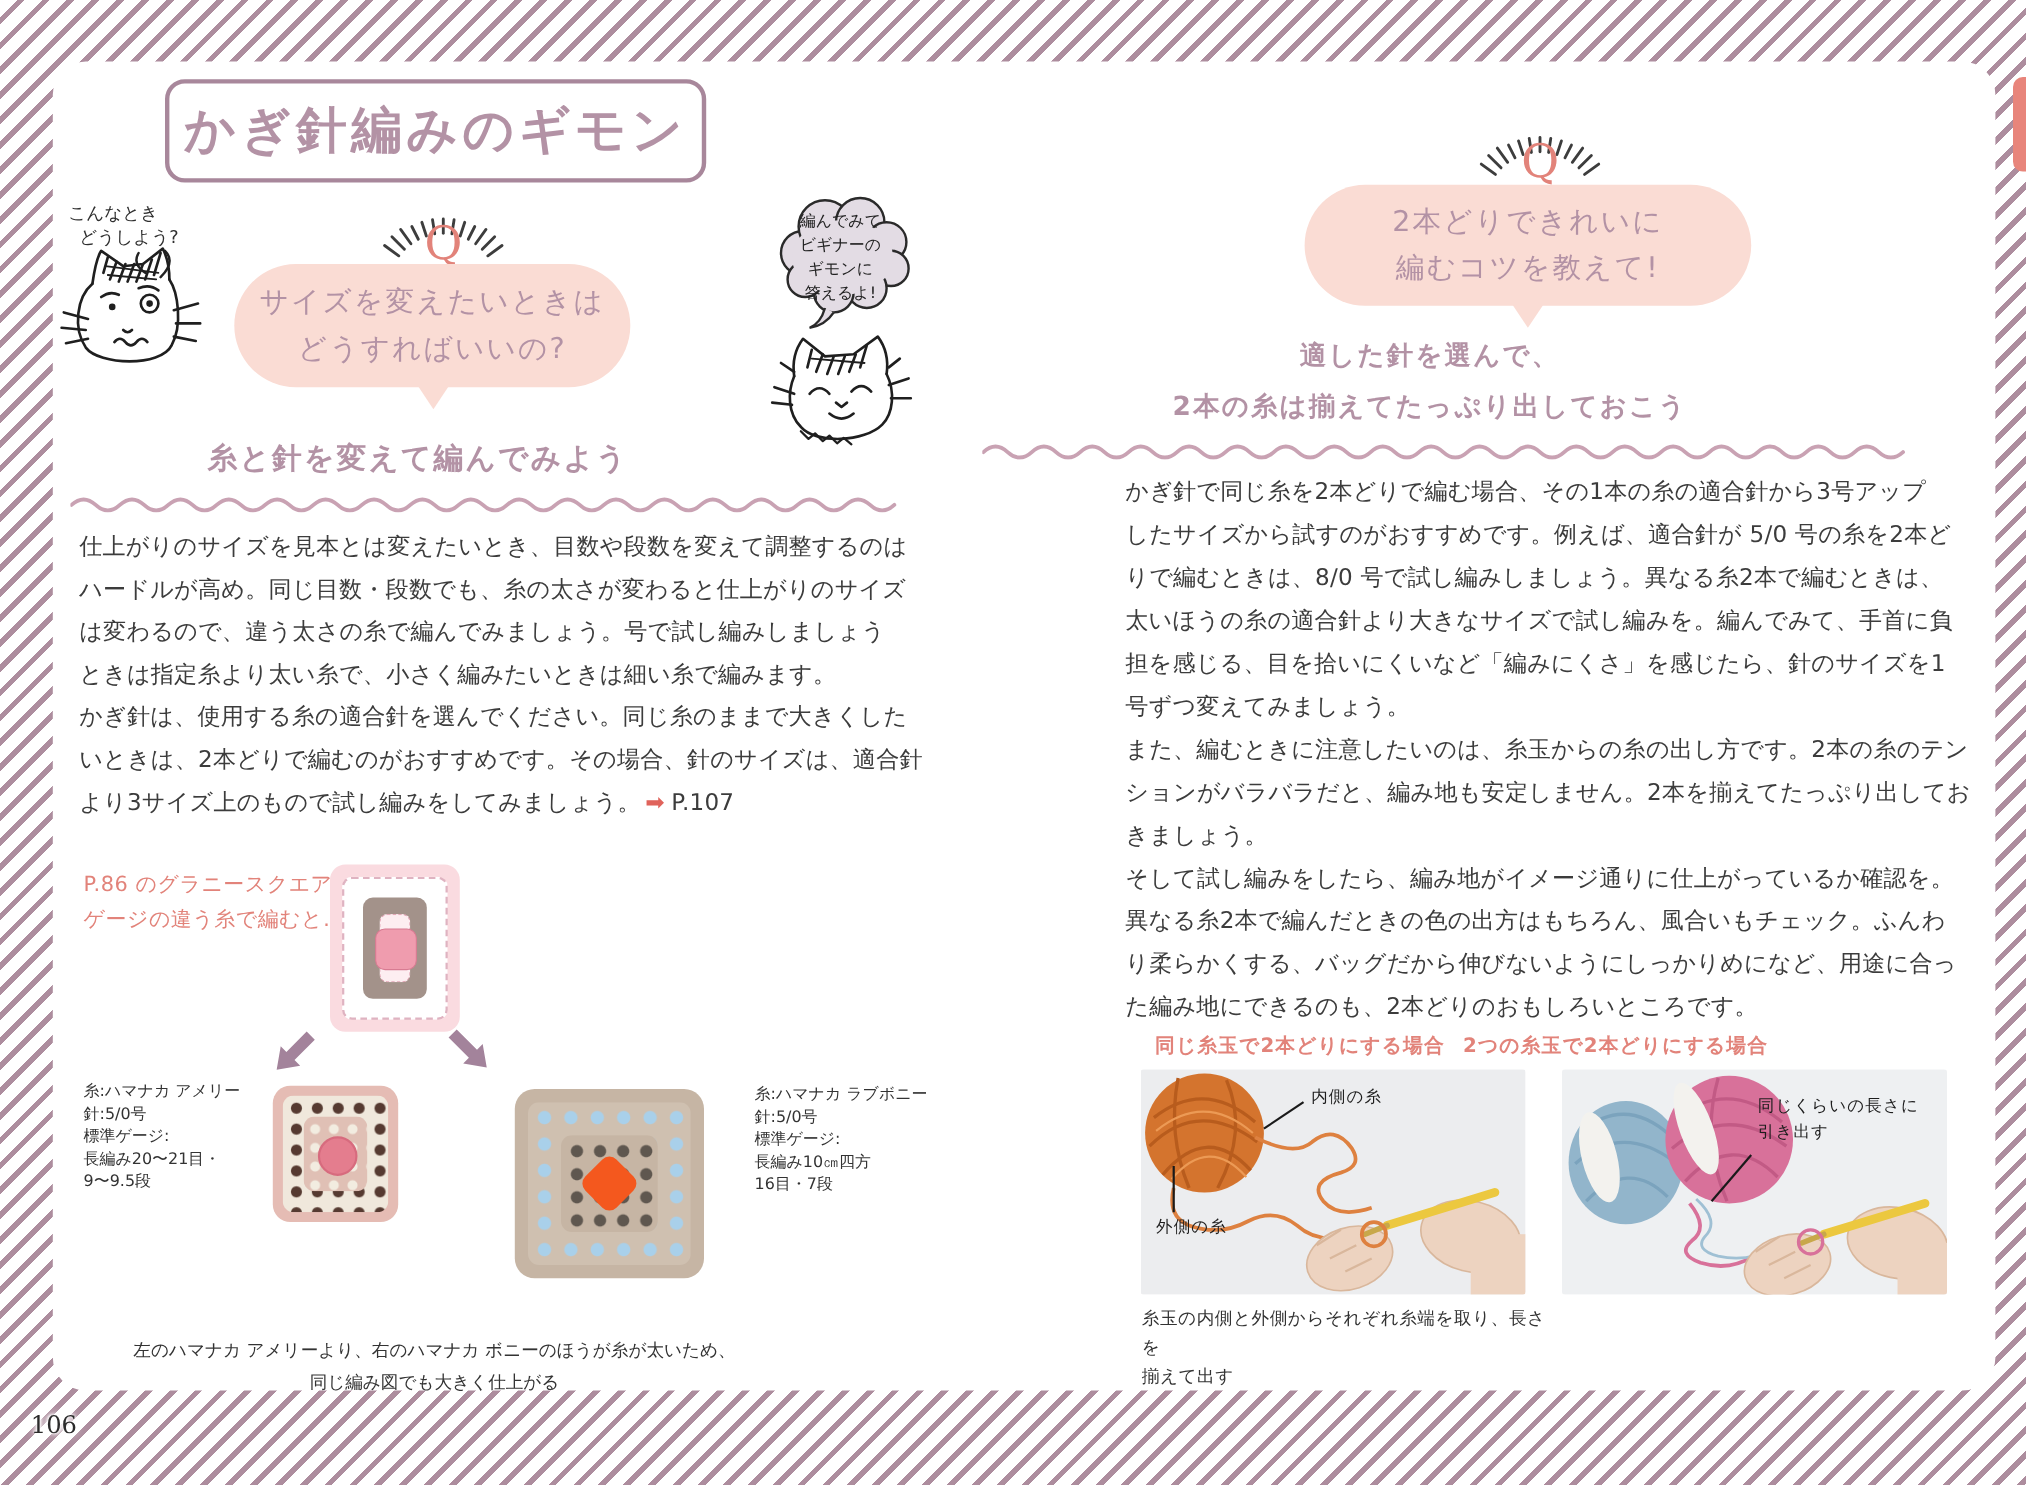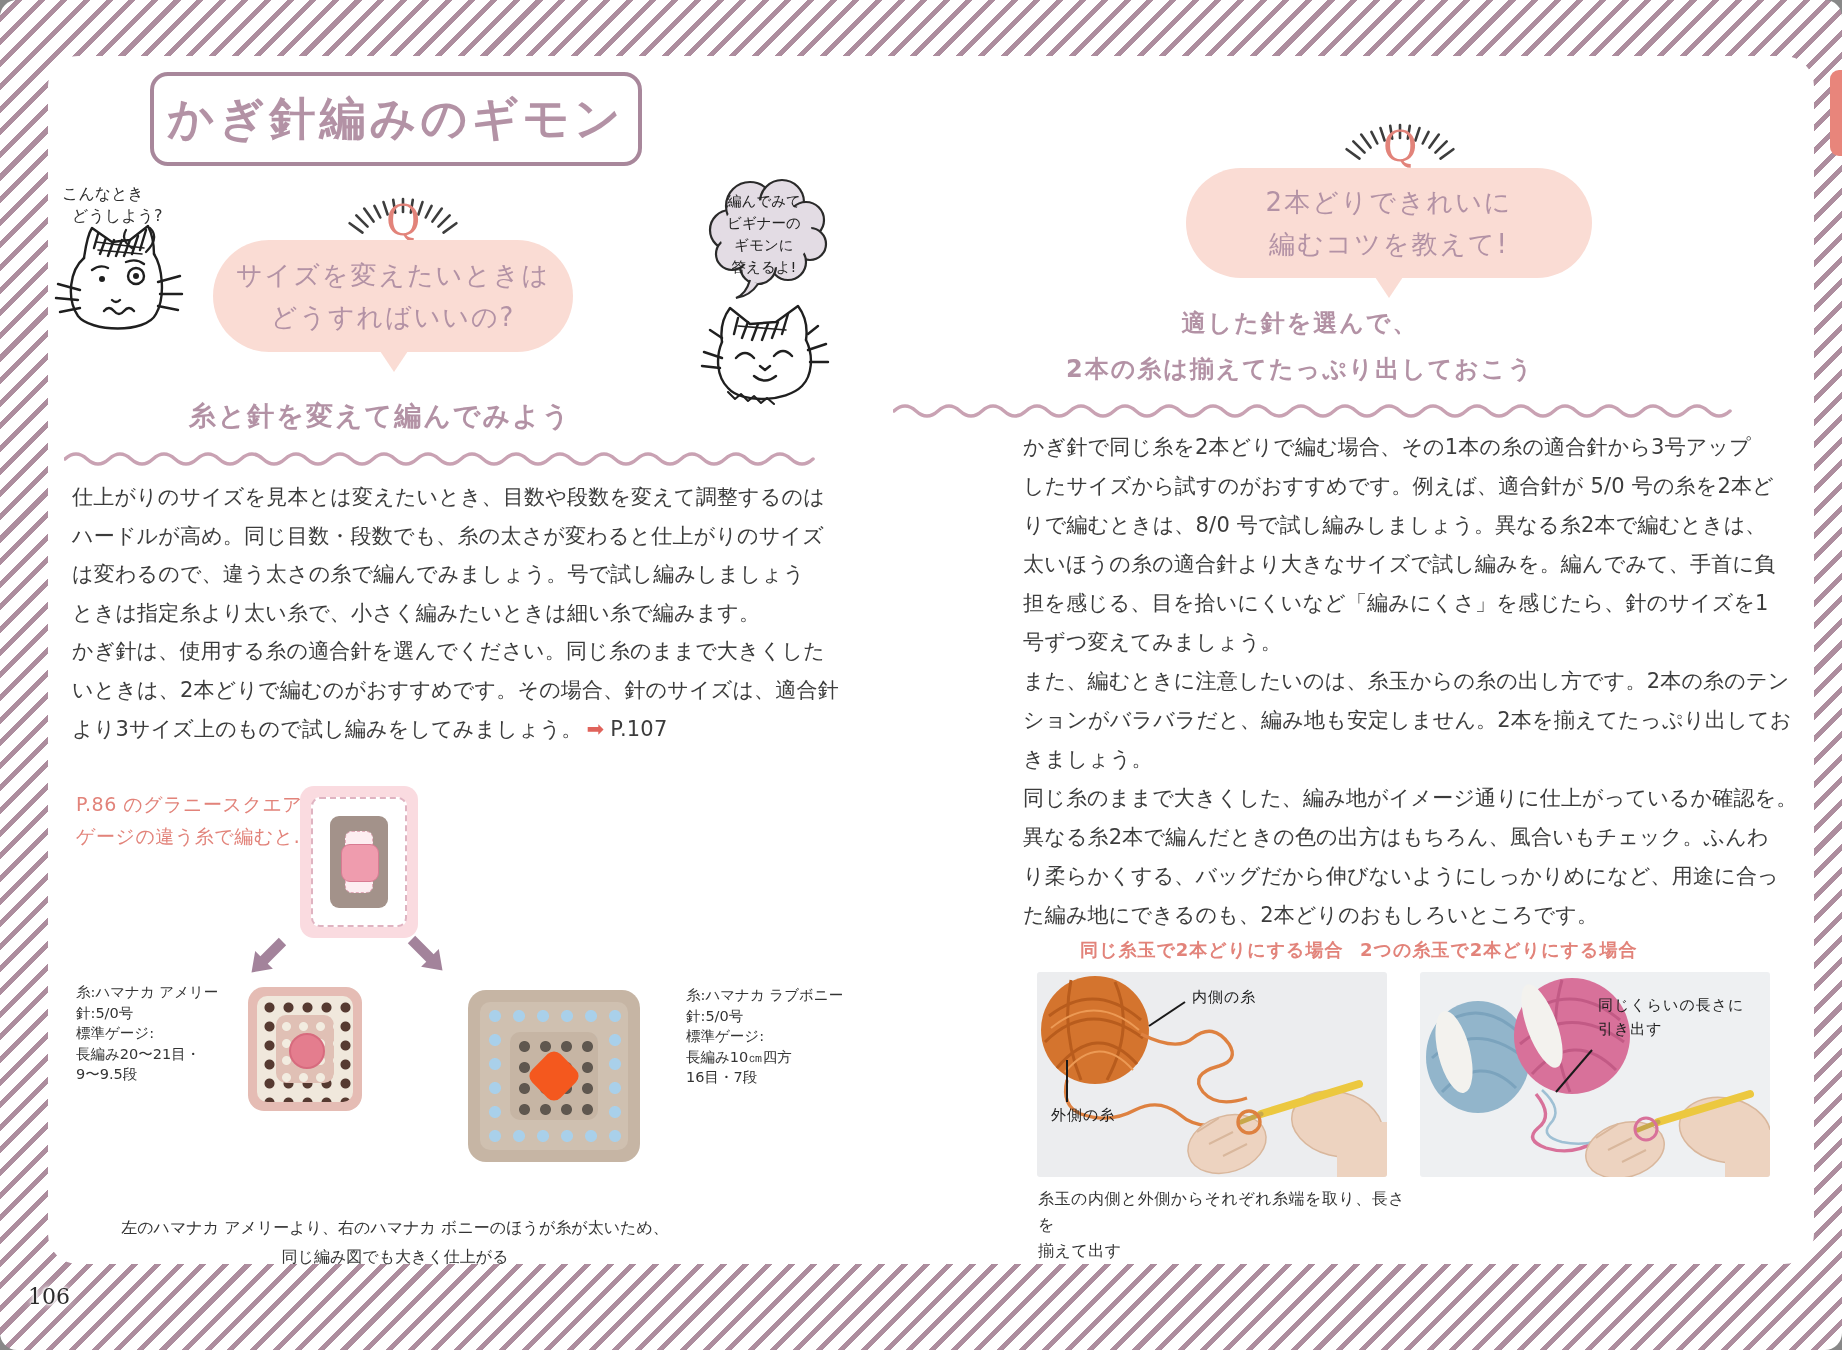--- a/index.html
+++ b/index.html
@@ -1,19 +1,19 @@
 <!DOCTYPE html>
 <html><head>
 <meta charset="utf-8">
 <style>
   html,body{margin:0;padding:0;background:#888;}
   .stage{
     position:relative;width:1842px;height:1350px;overflow:hidden;
     background:repeating-linear-gradient(135deg,#ffffff 0 11px,#ad8d9e 11px 16px);
-    font-family:"DejaVu Sans",sans-serif;color:#3c3c3c;border-radius:17px;
+    font-family:"DejaVu Sans",sans-serif;color:#3c3c3c;
   }
   .ab{position:absolute;}
   .panel{left:48px;top:56px;width:1766px;height:1208px;background:#fff;border-radius:30px;}
   .pagenum{font-family:"DejaVu Serif",serif;font-size:22px;color:#2b2b2b;
     text-shadow:0 0 4px #fff,0 0 8px #fff,0 0 12px #fff,1px 1px 2px #fff,-1px -1px 2px #fff;}
   .tab{left:1830px;top:70px;width:12px;height:86px;background:#e8857b;border-radius:9px 0 0 9px;}
 
   
   .title-box{left:150px;top:72px;width:484px;height:86px;border:4px solid #a8879b;border-radius:18px;
     display:flex;align-items:center;justify-content:center;}
@@ -33,21 +33,21 @@
   .answer-h{font-size:27px;color:#b392a5;letter-spacing:2px;font-weight:600;text-align:center;}
   .answer-h.right{font-size:24px;line-height:46px;}
 
   .bl{font-size:21px;line-height:38.6px;white-space:nowrap;color:#3c3c3c;letter-spacing:0.2px;}
   .ref-arrow{color:#e0635b;margin:0 6px 0 4px;}
 
   .note{font-size:19px;line-height:32px;color:#e2837a;letter-spacing:0.5px;}
   .specs{font-size:14.5px;line-height:20.5px;color:#333;}
   .capc{font-size:16px;line-height:29px;color:#333;text-align:center;margin-top:27px;}
   .cap{font-size:16px;line-height:26px;color:#333;letter-spacing:0.5px;}
-  .sec-h{font-size:18px;color:#e2837a;letter-spacing:1px;font-weight:600;margin-left:30px;}
+  .sec-h{font-size:18px;color:#e2837a;letter-spacing:1px;font-weight:600;}
   .plabel{font-size:15px;color:#1d1d1d;letter-spacing:1px;}
 
   
   .chart{left:300px;top:786px;width:118px;height:152px;}
   .chart .r0{position:absolute;inset:0;background:#fadbe0;border-radius:14px;}
   .chart .r1{position:absolute;inset:11px;background:#fff;border-radius:9px;border:2px dashed #dfb3c1;}
   .chart .r2{position:absolute;inset:30px;background:#a3928a;border-radius:9px;}
   .chart .r3{position:absolute;inset:45px;background:#fdeef1;border-radius:7px;border:1px dashed #e3a9b8;}
   .chart .r4{position:absolute;left:41px;top:58px;width:36px;height:36px;background:#ef9cae;border:1.5px solid #d87b92;border-radius:9px;}
 
@@ -267,21 +267,21 @@
   <div class="ab" style="left:1023px;top:428px;">
     <div class="bl" style="line-height:39px">かぎ針で同じ糸を2本どりで編む場合、その1本の糸の適合針から3号アップ</div>
     <div class="bl" style="line-height:39px">したサイズから試すのがおすすめです。例えば、適合針が 5/0 号の糸を2本ど</div>
     <div class="bl" style="line-height:39px">りで編むときは、8/0 号で試し編みしましょう。異なる糸2本で編むときは、</div>
     <div class="bl" style="line-height:39px">太いほうの糸の適合針より大きなサイズで試し編みを。編んでみて、手首に負</div>
     <div class="bl" style="line-height:39px">担を感じる、目を拾いにくいなど「編みにくさ」を感じたら、針のサイズを1</div>
     <div class="bl" style="line-height:39px">号ずつ変えてみましょう。</div>
     <div class="bl" style="line-height:39px">また、編むときに注意したいのは、糸玉からの糸の出し方です。2本の糸のテン</div>
     <div class="bl" style="line-height:39px">ションがバラバラだと、編み地も安定しません。2本を揃えてたっぷり出してお</div>
     <div class="bl" style="line-height:39px">きましょう。</div>
-    <div class="bl" style="line-height:39px">同じ糸のままで大きくした、編み地がイメージ通りに仕上がっているか確認を。</div>
+    <div class="bl" style="line-height:39px">そして試し編みをしたら、編み地がイメージ通りに仕上がっているか確認を。</div>
     <div class="bl" style="line-height:39px">異なる糸2本で編んだときの色の出方はもちろん、風合いもチェック。ふんわ</div>
     <div class="bl" style="line-height:39px">り柔らかくする、バッグだから伸びないようにしっかりめになど、用途に合っ</div>
     <div class="bl" style="line-height:39px">た編み地にできるのも、2本どりのおもしろいところです。</div>
   </div>
 
   <div class="ab sec-h" style="left:1050px;top:938px;">同じ糸玉で2本どりにする場合</div>
   <div class="ab sec-h" style="left:1330px;top:938px;">2つの糸玉で2本どりにする場合</div>
 
   <div class="ab photo" style="left:1037px;top:972px;">
     <svg width="350" height="205" viewBox="0 0 350 205">

